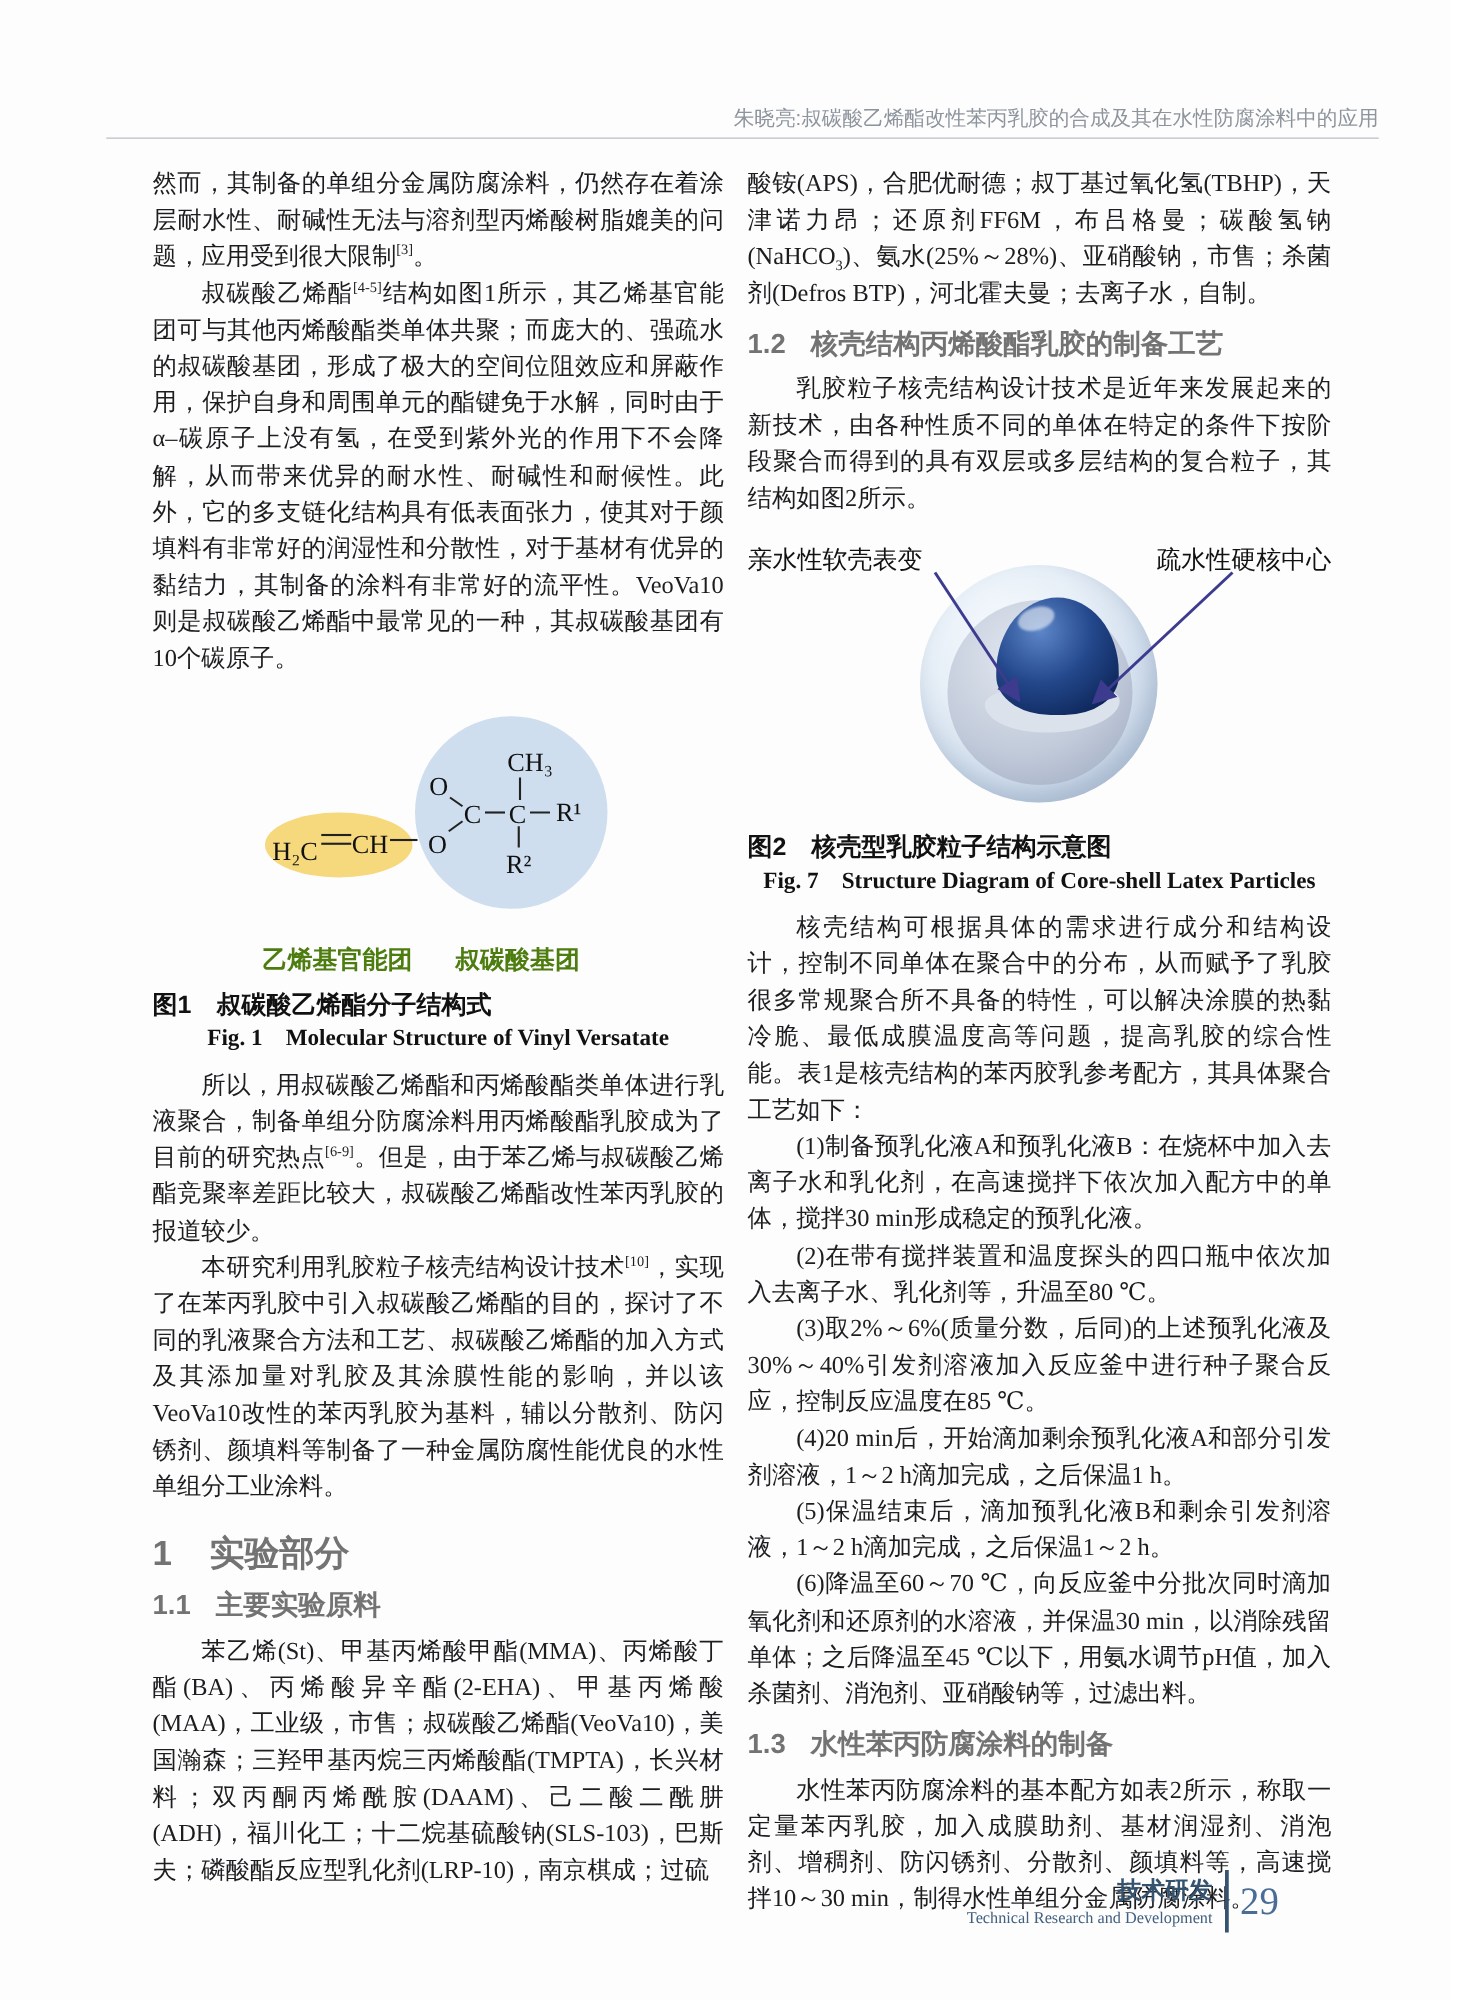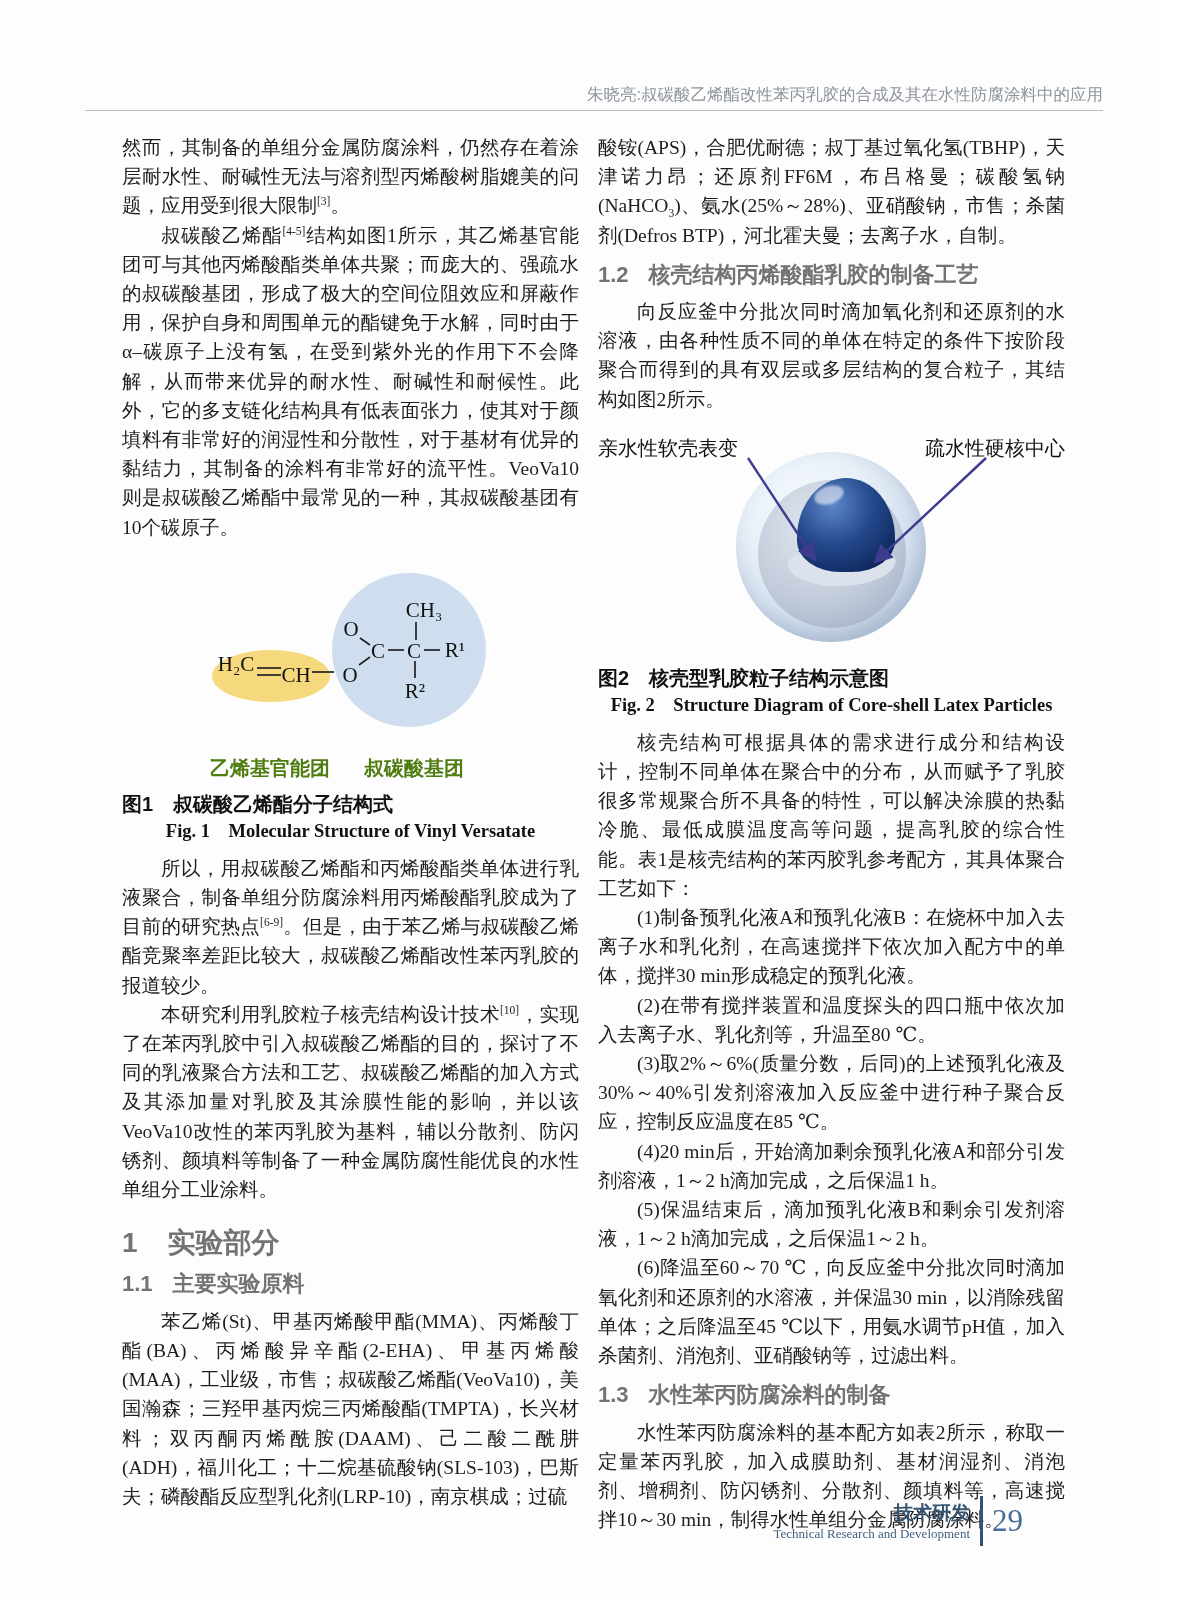--- a/index.html
+++ b/index.html
@@ -85,21 +85,21 @@
             <line x1="135" y1="111" x2="159" y2="111"></line>
             <line x1="190" y1="108" x2="212" y2="108"></line>
             <line x1="237" y1="101" x2="248" y2="93"></line>
             <line x1="238" y1="74" x2="248" y2="81"></line>
             <line x1="266" y1="86" x2="282" y2="86"></line>
             <line x1="302" y1="86" x2="318" y2="86"></line>
             <line x1="294" y1="58" x2="294" y2="76"></line>
             <line x1="293" y1="97" x2="293" y2="114"></line>
           </g>
         </svg>
-        <span class="atom" style="left:114px;top:86px;">H₂C</span>
+        <span class="atom" style="left:114px;top:103px;">H₂C</span>
         <span class="atom" style="left:174px;top:97px;">CH</span>
         <span class="atom" style="left:228px;top:97px;">O</span>
         <span class="atom" style="left:229px;top:51px;">O</span>
         <span class="atom" style="left:256px;top:73px;">C</span>
         <span class="atom" style="left:292px;top:73px;">C</span>
         <span class="atom" style="left:302px;top:32px;">CH₃</span>
         <span class="atom" style="left:333px;top:72px;">R¹</span>
         <span class="atom" style="left:293px;top:113px;">R²</span>
       </div>
       <div class="fig1-labels">
@@ -120,42 +120,42 @@
       </div>
       <p class="para indent">苯乙烯(St)、甲基丙烯酸甲酯(MMA)、丙烯酸丁酯(BA)、丙烯酸异辛酯(2-EHA)、甲基丙烯酸(MAA)，工业级，市售；叔碳酸乙烯酯(VeoVa10)，美国瀚森；三羟甲基丙烷三丙烯酸酯(TMPTA)，长兴材料；双丙酮丙烯酰胺(DAAM)、己二酸二酰肼(ADH)，福川化工；十二烷基硫酸钠(SLS-103)，巴斯夫；磷酸酯反应型乳化剂(LRP-10)，南京棋成；过硫</p>
     </div>
 
     <div class="col col-right">
       <p class="para">酸铵(APS)，合肥优耐德；叔丁基过氧化氢(TBHP)，天津诺力昂；还原剂FF6M，布吕格曼；碳酸氢钠(NaHCO<sub>3</sub>)、氨水(25%～28%)、亚硝酸钠，市售；杀菌剂(Defros BTP)，河北霍夫曼；去离子水，自制。</p>
 
       <div class="h-sec h2">
         <span class="num">1.2</span><span>核壳结构丙烯酸酯乳胶的制备工艺</span>
       </div>
-      <p class="para indent">向反应釜中分批次同时滴加氧化剂和还原剂的水溶液，由各种性质不同的单体在特定的条件下按阶段聚合而得到的具有双层或多层结构的复合粒子，其结构如图2所示。</p>
+      <p class="para indent">乳胶粒子核壳结构设计技术是近年来发展起来的新技术，由各种性质不同的单体在特定的条件下按阶段聚合而得到的具有双层或多层结构的复合粒子，其结构如图2所示。</p>
 
       <div class="fig2">
         <div class="sphere"></div>
         <div class="inner"></div>
         <div class="wedge"></div>
         <div class="core"></div>
         <div class="core-shine"></div>
         <svg width="467" height="234">
           <defs>
             <marker id="ah" markerWidth="9" markerHeight="8" refX="7" refY="4" orient="auto">
               <path d="M0,0 L8,4 L0,8 z" fill="#3c3b8e"></path>
             </marker>
           </defs>
           <line x1="150" y1="34" x2="217" y2="136" stroke="#3c3b8e" stroke-width="2.4" marker-end="url(#ah)"></line>
           <line x1="388" y1="34" x2="277" y2="138" stroke="#3c3b8e" stroke-width="2.4" marker-end="url(#ah)"></line>
         </svg>
         <span class="lbl lbl-left">亲水性软壳表变</span>
         <span class="lbl lbl-right">疏水性硬核中心</span>
       </div>
       <div class="cap-cn">图2　核壳型乳胶粒子结构示意图</div>
-      <div class="cap-en">Fig. 2　Structure Diagram of Core-shell Latex Particles</div>
+      <div class="cap-en">Fig. 7　Structure Diagram of Core-shell Latex Particles</div>
 
       <p class="para indent">核壳结构可根据具体的需求进行成分和结构设计，控制不同单体在聚合中的分布，从而赋予了乳胶很多常规聚合所不具备的特性，可以解决涂膜的热黏冷脆、最低成膜温度高等问题，提高乳胶的综合性能。表1是核壳结构的苯丙胶乳参考配方，其具体聚合工艺如下：</p>
       <p class="para indent">(1)制备预乳化液A和预乳化液B：在烧杯中加入去离子水和乳化剂，在高速搅拌下依次加入配方中的单体，搅拌30 min形成稳定的预乳化液。</p>
       <p class="para indent">(2)在带有搅拌装置和温度探头的四口瓶中依次加入去离子水、乳化剂等，升温至80 ℃。</p>
       <p class="para indent">(3)取2%～6%(质量分数，后同)的上述预乳化液及30%～40%引发剂溶液加入反应釜中进行种子聚合反应，控制反应温度在85 ℃。</p>
       <p class="para indent">(4)20 min后，开始滴加剩余预乳化液A和部分引发剂溶液，1～2 h滴加完成，之后保温1 h。</p>
       <p class="para indent">(5)保温结束后，滴加预乳化液B和剩余引发剂溶液，1～2 h滴加完成，之后保温1～2 h。</p>
       <p class="para indent">(6)降温至60～70 ℃，向反应釜中分批次同时滴加氧化剂和还原剂的水溶液，并保温30 min，以消除残留单体；之后降温至45 ℃以下，用氨水调节pH值，加入杀菌剂、消泡剂、亚硝酸钠等，过滤出料。</p>
 
       <div class="h-sec h2">

